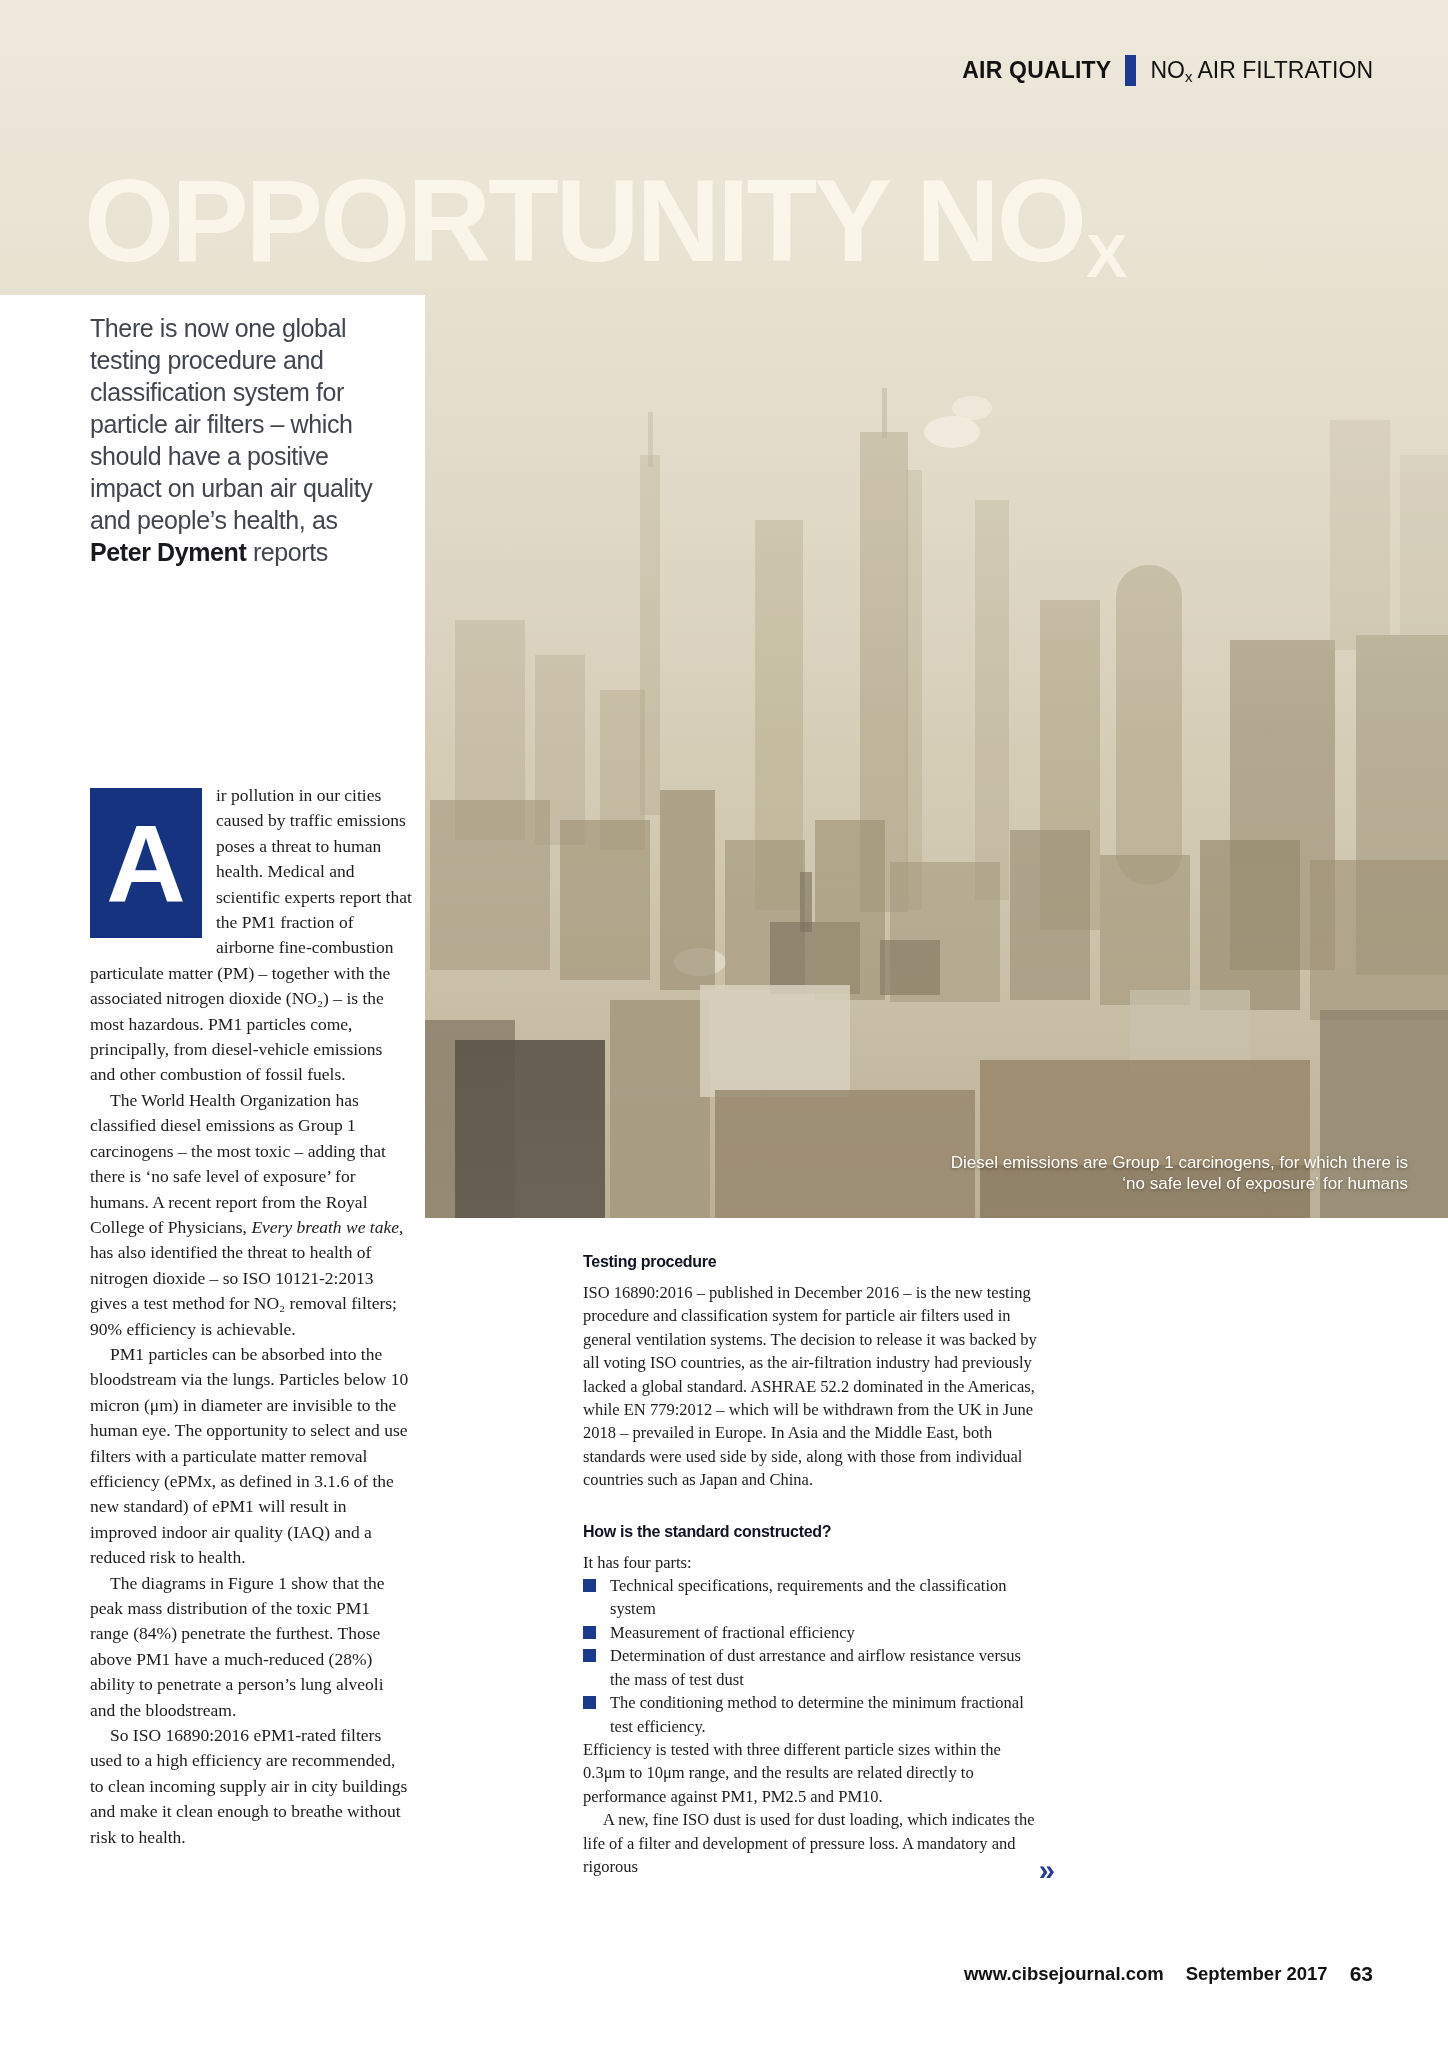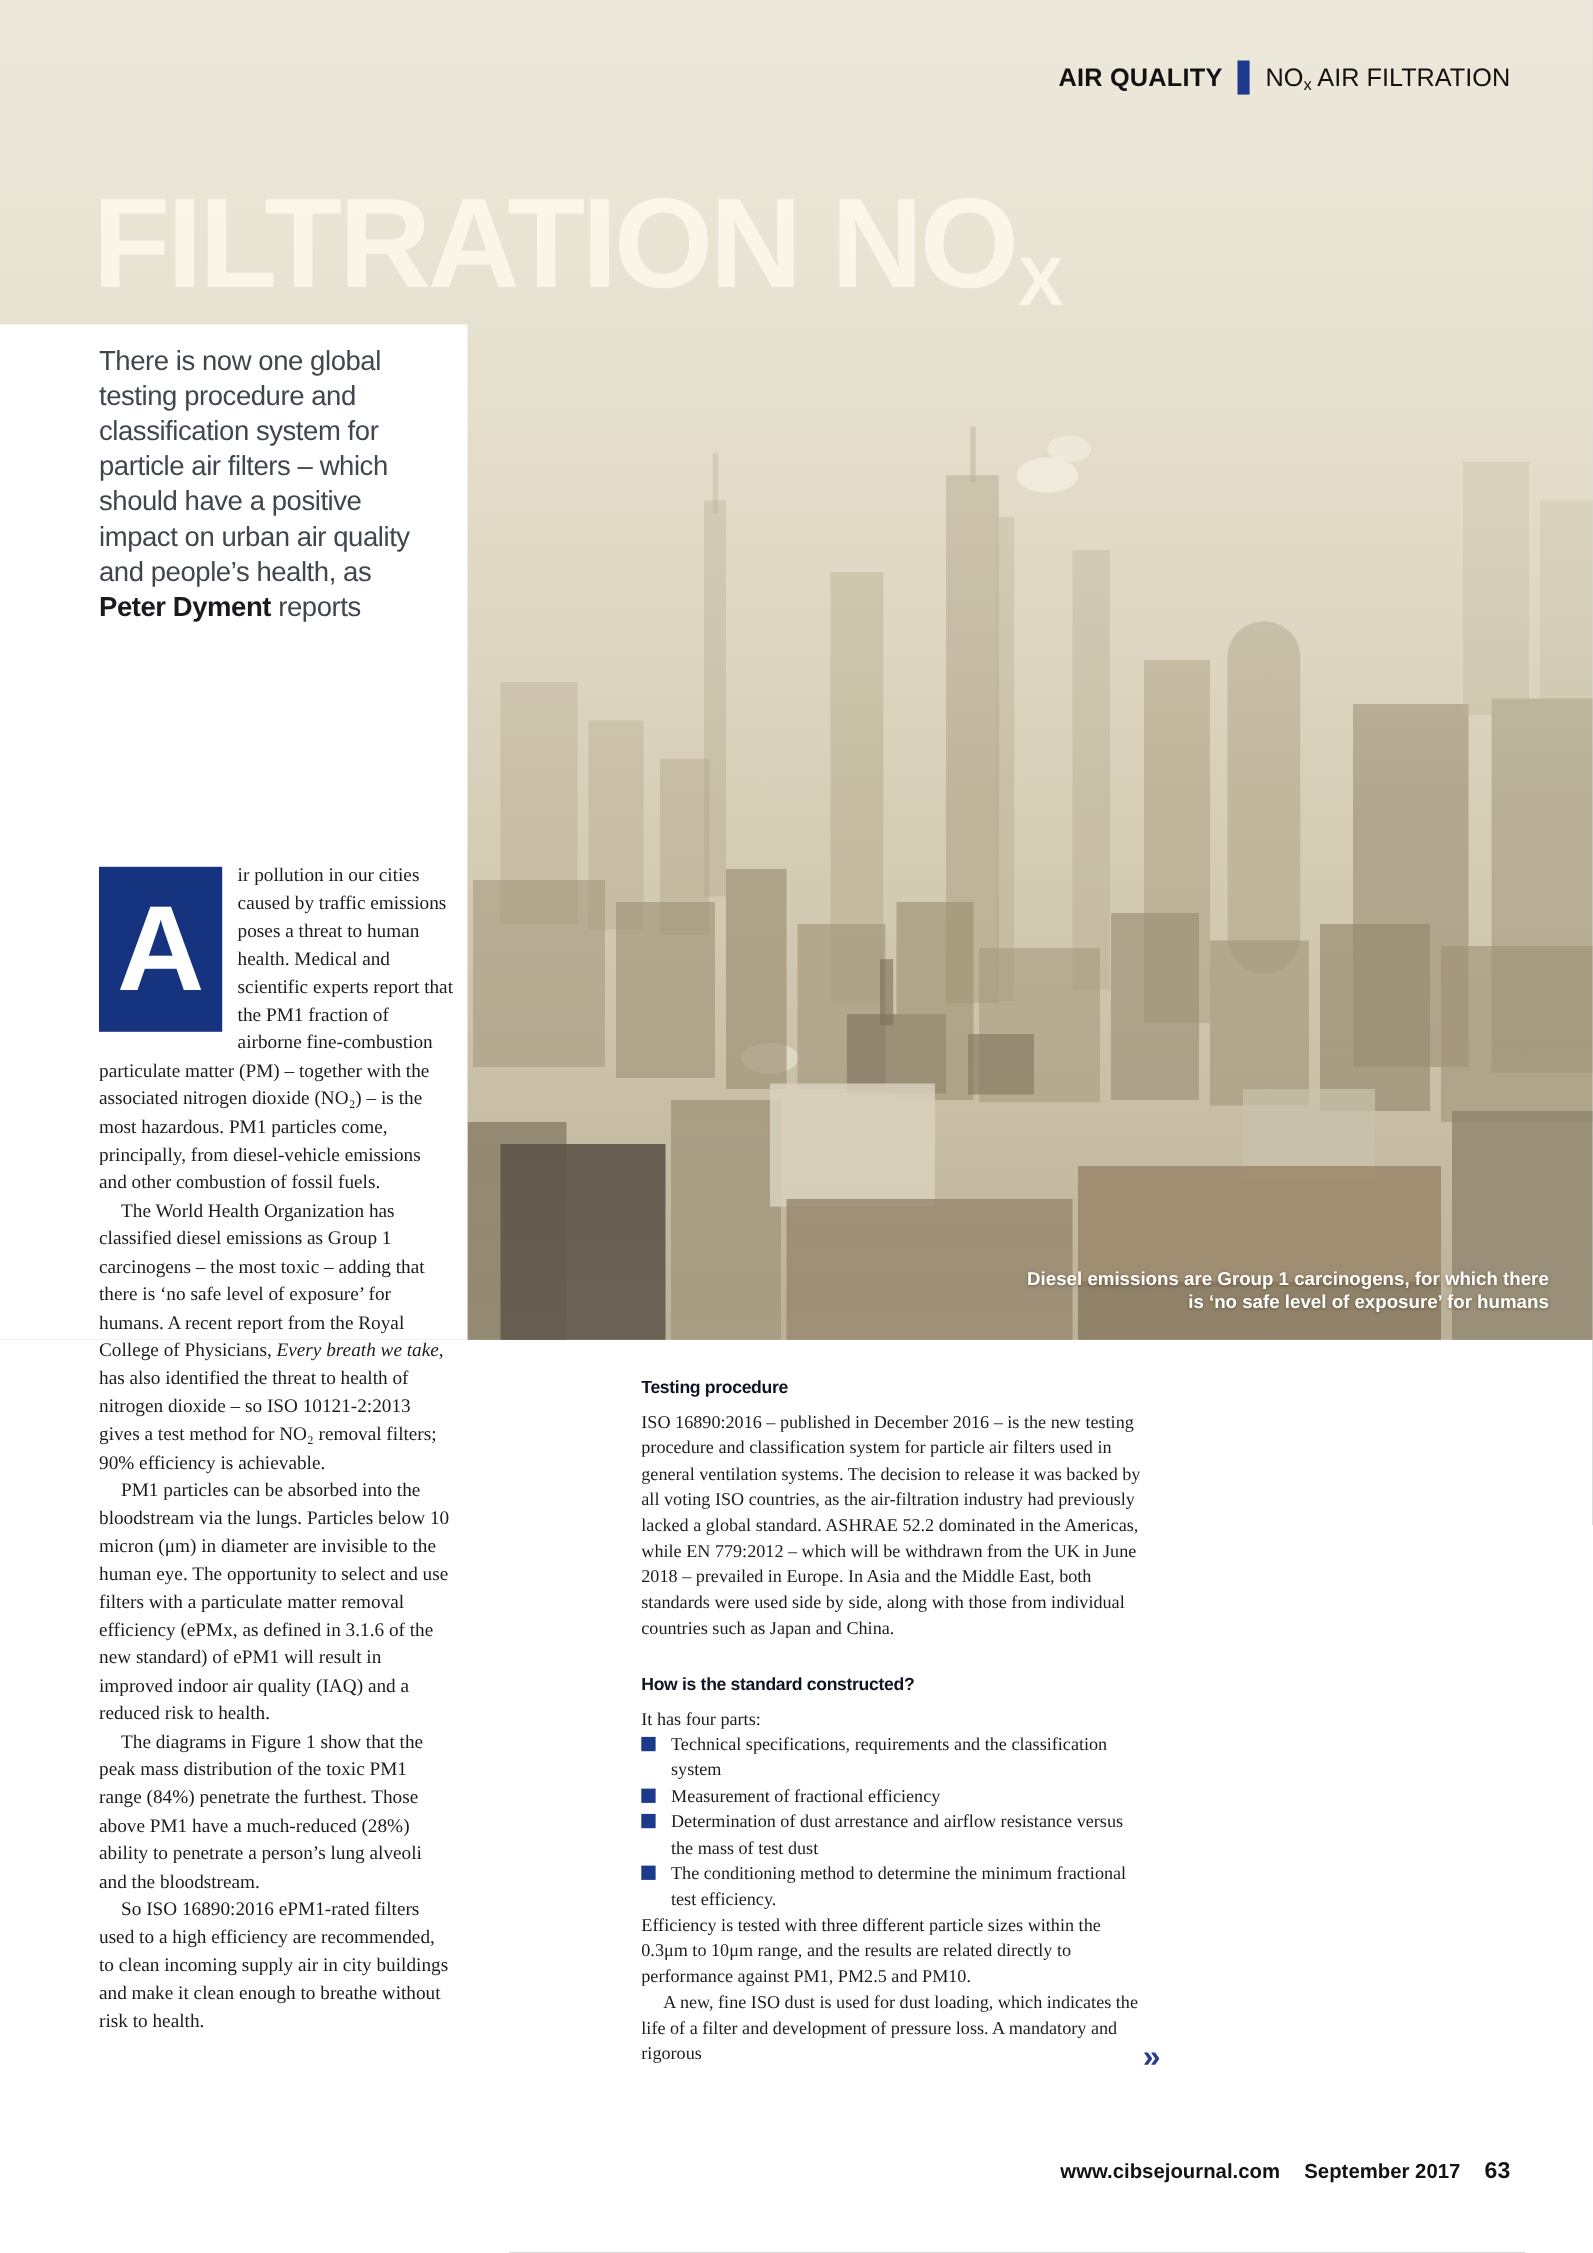--- a/index.html
+++ b/index.html
@@ -17,21 +17,21 @@
   }
   .photo svg{position:absolute;left:0;top:0;width:100%;height:100%;}
   .haze{
     position:absolute;left:0;top:0;width:100%;height:100%;
     background:linear-gradient(180deg,rgba(238,233,219,.55) 0%,
       rgba(238,233,219,.25) 35%,rgba(230,223,204,.05) 60%,
       rgba(205,196,172,.18) 100%);
   }
   .caption{
     position:absolute;right:40px;top:1152px;width:480px;
-    text-align:right;color:#ffffff;font-weight:700;
+    text-align:right;color:#ffffff;font-weight:400;
     font-size:17px;line-height:21px;
     text-shadow:0 1px 3px rgba(60,50,30,.55);
   }
   
   .left-panel{position:absolute;left:0;top:295px;width:425px;height:923px;background:#ffffff;}
   
   .strap{
     position:absolute;top:55px;right:75px;display:flex;align-items:center;gap:14px;
     color:#121212;font-size:23px;white-space:nowrap;
   }
@@ -157,21 +157,21 @@
   <div class="caption">Diesel emissions are Group 1 carcinogens, for which there is ‘no safe level of exposure’ for humans</div>
 
   <div class="left-panel"></div>
 
   <div class="strap">
     <span class="section">AIR QUALITY</span>
     <span class="bar" style="background:#1d3a8e;"></span>
     <span class="topic"><span>NO</span><span class="sub-x">x</span><span> AIR FILTRATION</span></span>
   </div>
 
-  <div class="headline"><span>FILTRATION NO</span><span class="title-sub">X</span></div>
+  <div class="headline"><span>OPPORTUNITY NO</span><span class="title-sub">X</span></div>
 
   <div class="standfirst">
     <div class="sf-line">There is now one global</div>
     <div class="sf-line">testing procedure and</div>
     <div class="sf-line">classification system for</div>
     <div class="sf-line">particle air filters – which</div>
     <div class="sf-line">should have a positive</div>
     <div class="sf-line">impact on urban air quality</div>
     <div class="sf-line">and people’s health, as</div>
     <div class="sf-line"><span class="author">Peter Dyment</span><span> reports</span></div>

